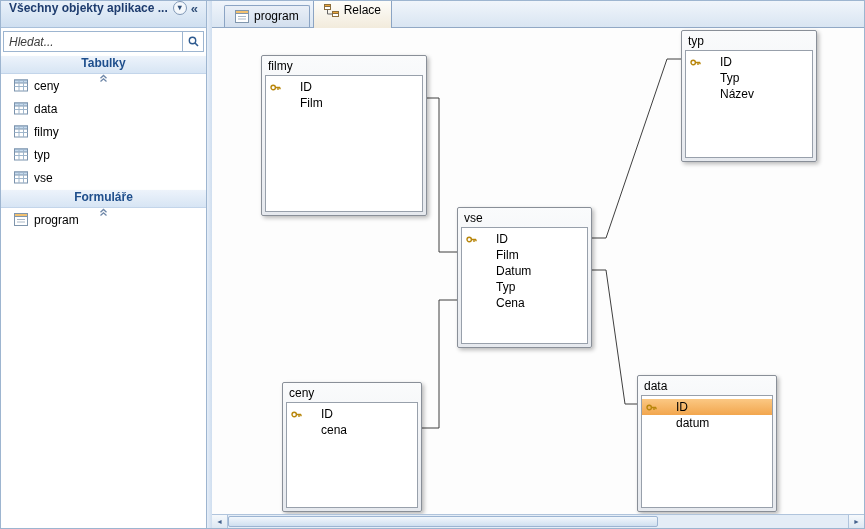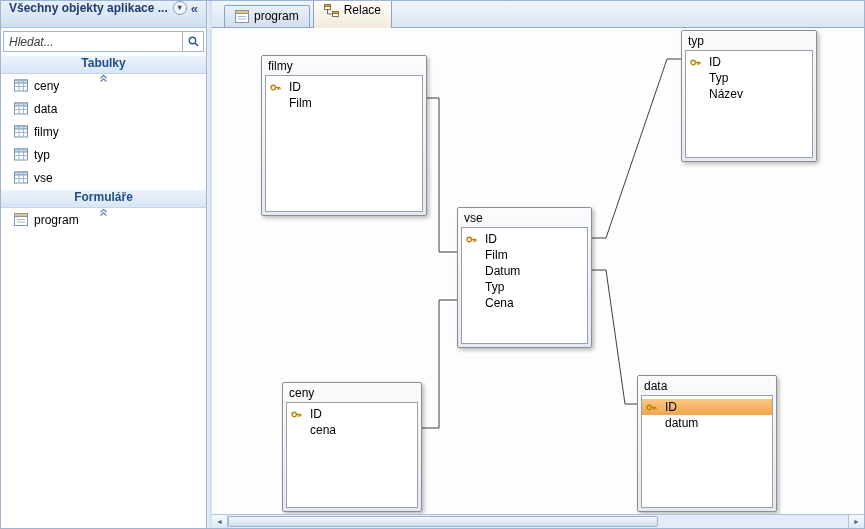--- a/index.html
+++ b/index.html
@@ -42,21 +42,21 @@
   .tab-icon { display:flex; }
 
   .canvas { flex:1; position:relative; background:#fdfdfd; overflow:hidden; }
   #wires { position:absolute; left:0; top:0; width:653px; height:488px; }
   #wires polyline { fill:none; stroke:#3f3f3f; stroke-width:1; }
 
   .tbox { position:absolute; border:1px solid #898f98; border-radius:2px; background:linear-gradient(#fafbfc,#e6e9ee);
     box-shadow:2px 2px 4px rgba(0,0,0,.28); display:flex; flex-direction:column; }
   .tbox-head { padding:3px 6px 2px; font-size:12px; color:#000; cursor:move; }
   .tbox-body { margin:0 3px 3px; border:1px solid #98a0ab; background:#fff; flex:1; padding:3px 0; overflow:hidden; }
-  .tbox-row { display:flex; align-items:center; height:16px; padding:0 3px; gap:7px; cursor:default; }
+  .tbox-row { display:flex; align-items:center; height:16px; padding:0 3px; gap:18px; cursor:default; }
   .tbox-row.sel { background:linear-gradient(#fbc883,#f2a64e); }
   .tbox-key { width:13px; flex:0 0 13px; display:flex; justify-content:center; }
 
   .hscroll { height:14px; flex:0 0 14px; border-top:1px solid #b0c4dc; background:#e4edf7; display:flex; align-items:stretch; }
   .scroll-btn { width:16px; display:flex; align-items:center; justify-content:center; font-size:7px; color:#44618c;
     background:linear-gradient(#f6f9fc,#dde8f3); border-right:1px solid #b0c4dc; cursor:pointer; }
   .scroll-btn.right { margin-left:auto; border-right:none; border-left:1px solid #b0c4dc; }
   .scroll-thumb { width:430px; margin:1px 0; background:linear-gradient(#f2f7fc,#cfdff0); border:1px solid #9cb4d2; border-radius:2px; cursor:pointer; }
 </style>
 </head>

